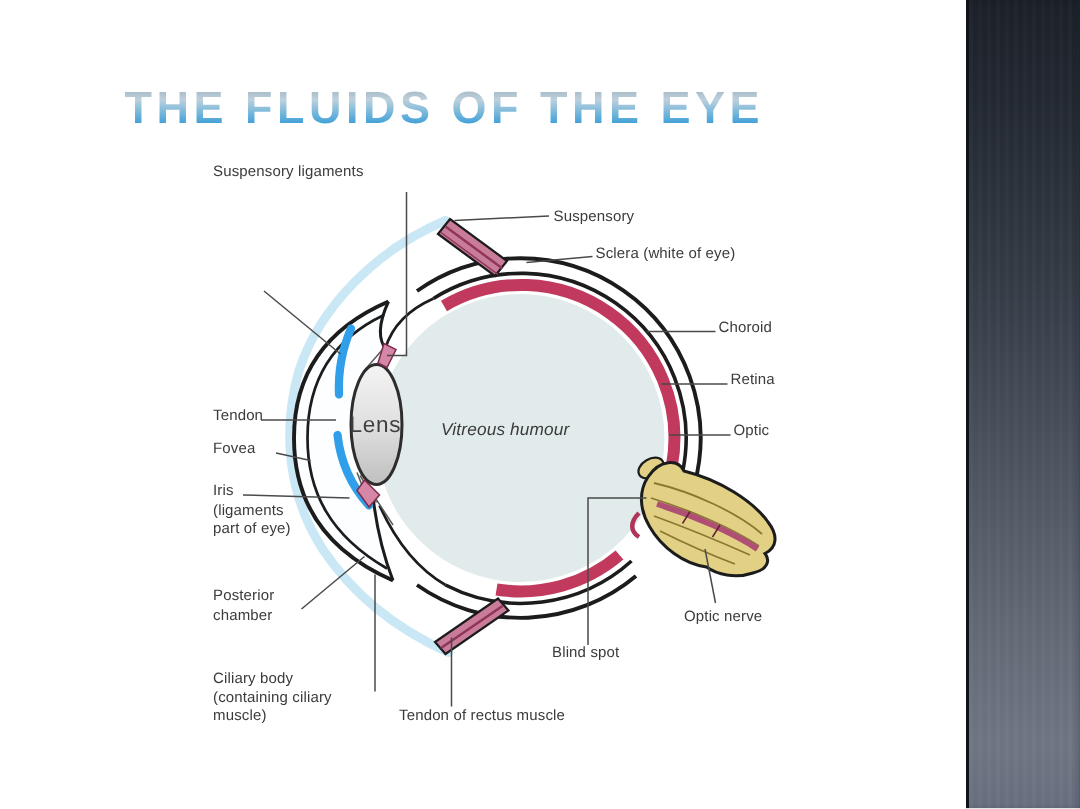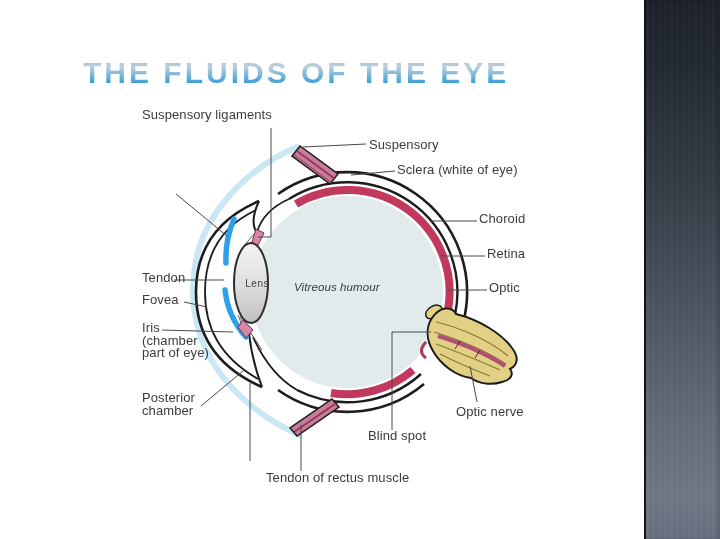--- a/index.html
+++ b/index.html
@@ -10,25 +10,25 @@
   .slide-title {
     position:absolute; left:83px; top:58px;
     font-size:30px; line-height:30px; font-weight:bold; letter-spacing:3px;
     background:linear-gradient(180deg,#9eb2bf 0%, #bdd0dc 28%, #7cb9da 55%, #3fa0d8 82%, #58afdf 100%);
     -webkit-background-clip:text; background-clip:text;
     color:#58a7d6; -webkit-text-fill-color:transparent;
     white-space:nowrap;
   }
   .diagram-svg { position:absolute; left:0; top:0; }
   .lbl {
-    position:absolute; font-size:13px; line-height:12.5px; color:#3b3b3b;
+    position:absolute; font-size:10px; line-height:12.5px; color:#3b3b3b;
     white-space:nowrap; letter-spacing:0.1px;
   }
   .lbl.big { font-size:11.5px;font-style:italic; }
-  .lbl.lens-lbl { font-size:10px; color:#3f3f3f; width:36px; text-align:right; letter-spacing:0.5px; }
+  .lbl.lens-lbl { font-size:15px; color:#3f3f3f; width:36px; text-align:left; letter-spacing:0.5px; }
   .sidebar {
     position:absolute; left:644px; top:0; width:76px; height:539px;
     background:
       repeating-linear-gradient(90deg, rgba(255,255,255,0.02) 0 3px, rgba(0,0,0,0.015) 3px 6px),
       linear-gradient(180deg,#1c2129 0%, #232932 12%, #343c46 35%, #4d5561 58%, #636b77 78%, #6f7784 92%, #687080 100%);
     border-left:2px solid #10141a;
     box-shadow: inset -4px 0 5px -2px rgba(10,14,20,0.45);
   }
 </style>
 </head>
@@ -157,29 +157,34 @@
   <div class="lbl" style="left:142px;top:272px">
     <div>Tendon</div>
   </div>
 
   <div class="lbl" style="left:142px;top:294px">
     <div>Fovea</div>
   </div>
 
   <div class="lbl" style="left:142px;top:322px">
     <div>Iris</div>
-    <div>(chamber</div>
+    <div>(ligaments</div>
     <div>part of eye)</div>
   </div>
 
   <div class="lbl" style="left:142px;top:392px">
     <div>Posterior</div>
     <div>chamber</div>
   </div>
 
+  <div class="lbl" style="left:142px;top:447px">
+    <div>Ciliary body</div>
+    <div>(containing ciliary</div>
+    <div>muscle)</div>
+  </div>
 
   <div class="lbl" style="left:266px;top:472px">
     <div>Tendon of rectus muscle</div>
   </div>
 
   <div class="lbl" style="left:368px;top:430px">
     <div>Blind spot</div>
   </div>
 
   <div class="lbl" style="left:456px;top:406px">

